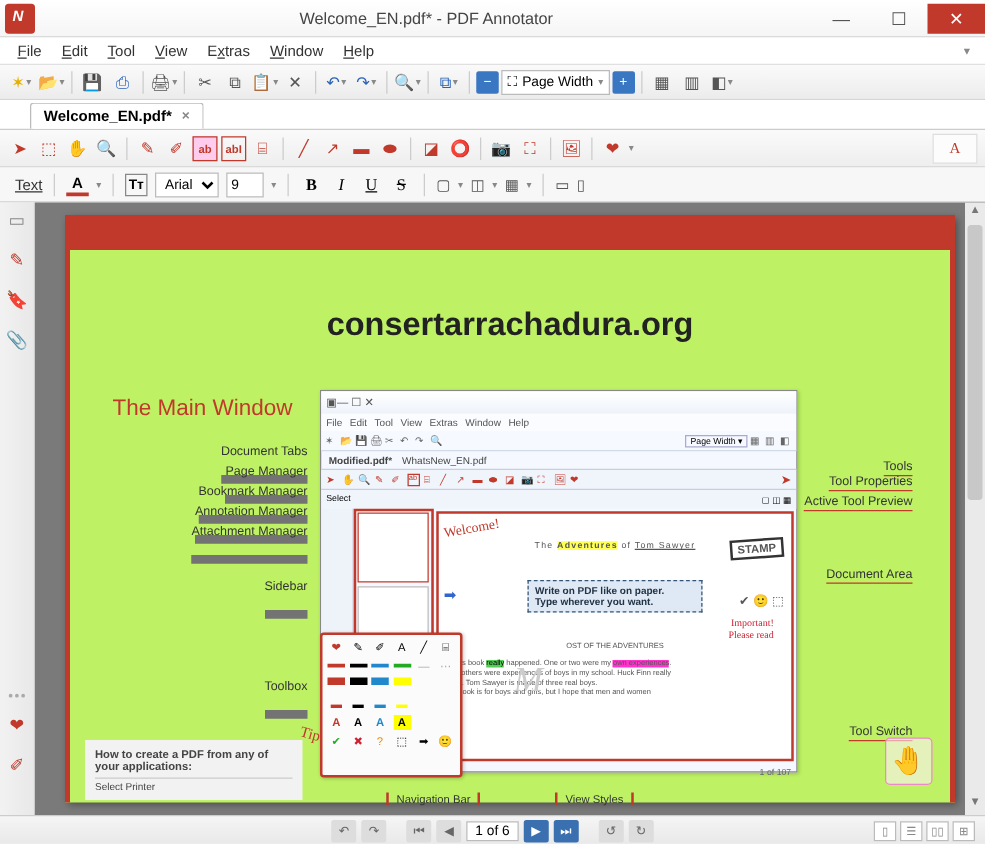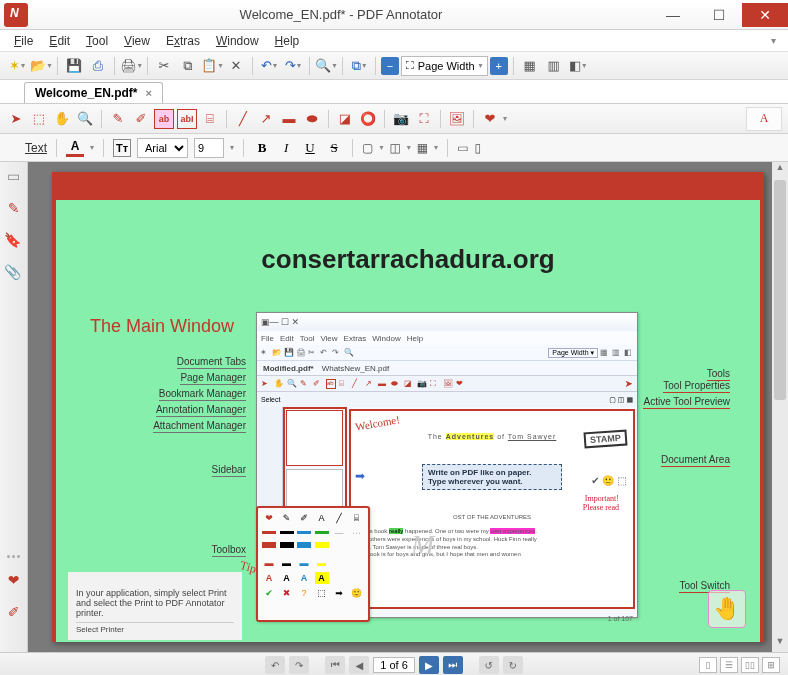--- a/index.html
+++ b/index.html
@@ -32,43 +32,43 @@
 .doctab-row { height: 24px; background: #fff; display: flex; align-items: flex-end; padding-left: 24px; border-bottom: 1px solid #ccc; }
 .doctab { background: #fff; border: 1px solid #bbb; border-bottom: none; padding: 3px 10px; font-size: 12px; font-weight: bold; display: flex; align-items: center; gap: 8px; border-radius: 3px 3px 0 0; }
 .doctab .x { color: #888; font-size: 11px; }
 
 
 .toolrow { height: 30px; background: linear-gradient(#fafafa,#eee); border-bottom: 1px solid #d0d0d0; display: flex; align-items: center; padding: 0 6px; gap: 3px; }
 .toolrow .ico { width: 20px; height: 20px; display: inline-flex; align-items: center; justify-content: center; color: #c0392b; font-size: 13px; }
 .toolrow .preview { margin-left: auto; width: 36px; height: 24px; border: 1px solid #ddd; background: #fcfcfc; display: flex; align-items: center; justify-content: center; color: #c0392b; font-family: Georgia, serif; }
 
 
-.proprow { height: 28px; background: #f7f7f7; border-bottom: 1px solid #d0d0d0; display: flex; align-items: center; padding: 0 25px; gap: 6px; font-size: 12px; }
+.proprow { height: 28px; background: #f7f7f7; border-bottom: 1px solid #d0d0d0; display: flex; align-items: center; padding: 0 12px; gap: 6px; font-size: 12px; }
 .proprow .lbl { color: #333; text-decoration: underline; }
 .proprow select, .proprow input { border: 1px solid #bbb; background: #fff; font-size: 11px; height: 20px; padding: 0 3px; }
 .proprow .fontcolor { width: 18px; height: 18px; border-bottom: 3px solid #c0392b; display: inline-flex; align-items: center; justify-content: center; font-weight: bold; font-size: 12px; }
 .proprow .tt { width: 18px; height: 18px; border: 1px solid #888; display: inline-flex; align-items: center; justify-content: center; font-weight: bold; font-size: 11px; }
 .proprow .fmt { width: 18px; text-align: center; font-family: Georgia, serif; font-size: 13px; }
 
 
 .main { display: flex; height: 490px; }
 .sidebar { width: 28px; background: linear-gradient(90deg,#f2f2f2,#e8e8e8); border-right: 1px solid #ccc; display: flex; flex-direction: column; align-items: center; padding-top: 4px; gap: 12px; }
 .sidebar .sico { width: 20px; height: 20px; display: flex; align-items: center; justify-content: center; font-size: 14px; }
 .sidebar .break { flex: 1; }
 .sidebar .dotrow { display: flex; gap: 2px; }
 .sidebar .dot { width: 3px; height: 3px; background: #aaa; border-radius: 50%; }
 
 .docview { flex: 1; background: #7a7a7a; position: relative; overflow: hidden; }
-.page { position: absolute; left: 24px; right: 24px; top: 10px; bottom: 10px; background: #86efac; border-top: 28px solid #c0392b; border-left: 4px solid #c0392b; border-right: 4px solid #c0392b; box-shadow: 2px 2px 6px rgba(0,0,0,0.4); }
+.page { position: absolute; left: 24px; right: 24px; top: 10px; bottom: 10px; background: #bef264; border-top: 28px solid #c0392b; border-left: 4px solid #c0392b; border-right: 4px solid #c0392b; box-shadow: 2px 2px 6px rgba(0,0,0,0.4); }
 
 .watermark { position: absolute; top: 44px; left: 0; right: 0; text-align: center; font-size: 26px; font-weight: 600; color: #222; }
 .h-main { position: absolute; top: 116px; left: 34px; color: #c0392b; font-size: 18px; font-weight: normal; }
 
 .label-left { position: absolute; font-size: 10px; color: #333; text-align: right; }
-.label-left .line { border-bottom: 1px solid #737373; display: inline-block; padding-bottom: 1px; }
+.label-left .line { border-bottom: 7px solid #737373; display: inline-block; padding-bottom: 13px; }
 .label-right { position: absolute; font-size: 10px; color: #333; }
 .label-right .line { border-bottom: 1px solid #c0392b; display: inline-block; padding-bottom: 1px; }
 
 .nested { position: absolute; left: 200px; top: 112px; width: 382px; height: 306px; border: 1px solid #888; background: #f5f9ff; box-shadow: 1px 1px 3px rgba(0,0,0,0.2); }
 .nested .ntitle { height: 18px; background: linear-gradient(#fff,#eef3fa); font-size: 9px; display: flex; align-items: center; padding: 0 4px; color: #555; }
 .nested .ntitle .nt-center { flex: 1; text-align: center; }
 .nested .nmenu { height: 14px; font-size: 8px; color: #555; padding: 0 4px; display: flex; gap: 6px; align-items: center; background: #fafcff; }
 .nested .ntool { height: 16px; background: #f6f9ff; border-bottom: 1px solid #d0dae8; display: flex; align-items: center; gap: 2px; padding: 0 3px; }
 .nested .ntool .ni { width: 10px; height: 10px; font-size: 8px; color: #666; }
 .nested .ntab { height: 14px; font-size: 8px; padding: 0 6px; display: flex; gap: 8px; align-items: center; color: #444; }
@@ -396,27 +396,30 @@
         <div class="tcell" style="color:#2a2">✔</div>
           <div class="tcell" style="color:#c23">✖</div>
           <div class="tcell" style="color:#e80">?</div>
           <div class="tcell">⬚</div>
           <div class="tcell">➡</div>
           <div class="tcell">🙂</div>
       </div>
 
       <div class="tip">
         <div class="tiplbl">Tip</div>
-        <br>
-        <span>In your application, simply select Print and select the Print to PDF Annotator printer.</span>
+        <b>How to create a PDF from any of your applications:</b><br>
         <div class="sel">Select Printer</div>
       </div>
 
       <div class="hand">🤚</div>
 
+      <div class="bottom-labels">
+        <span>Navigation Bar</span>
+        <span>View Styles</span>
+      </div>
     </div>
 
     <div class="scrollbar-v">
       <div class="arr" style="top:0">▲</div>
       <div class="thumb"></div>
       <div class="arr" style="bottom:0">▼</div>
     </div>
   </div>
 </div>
 

